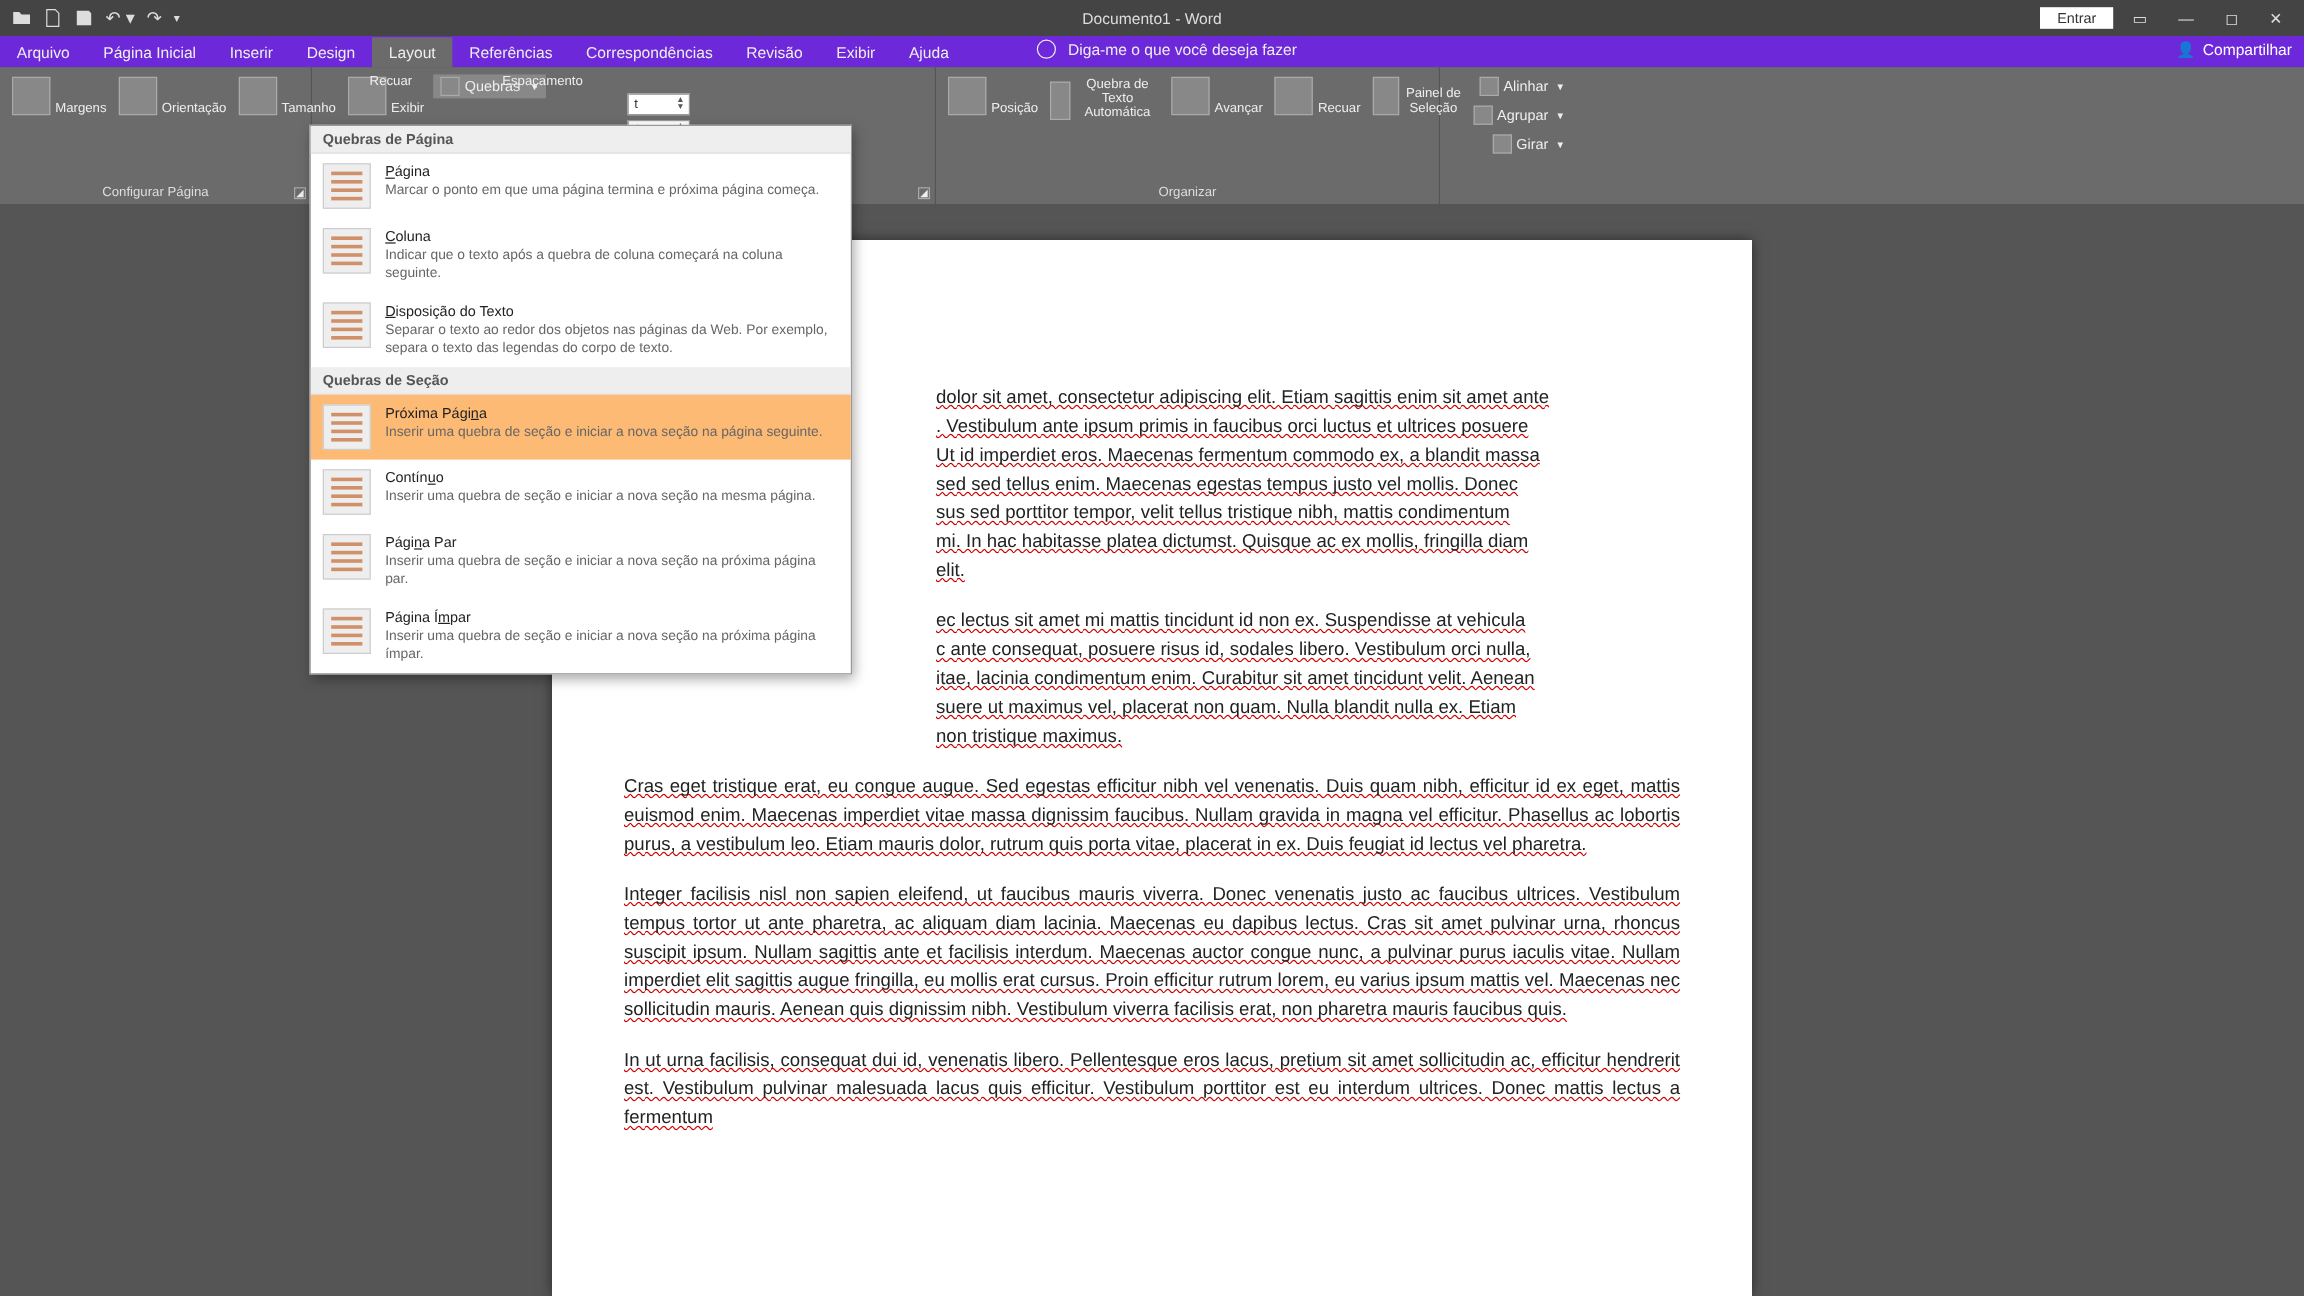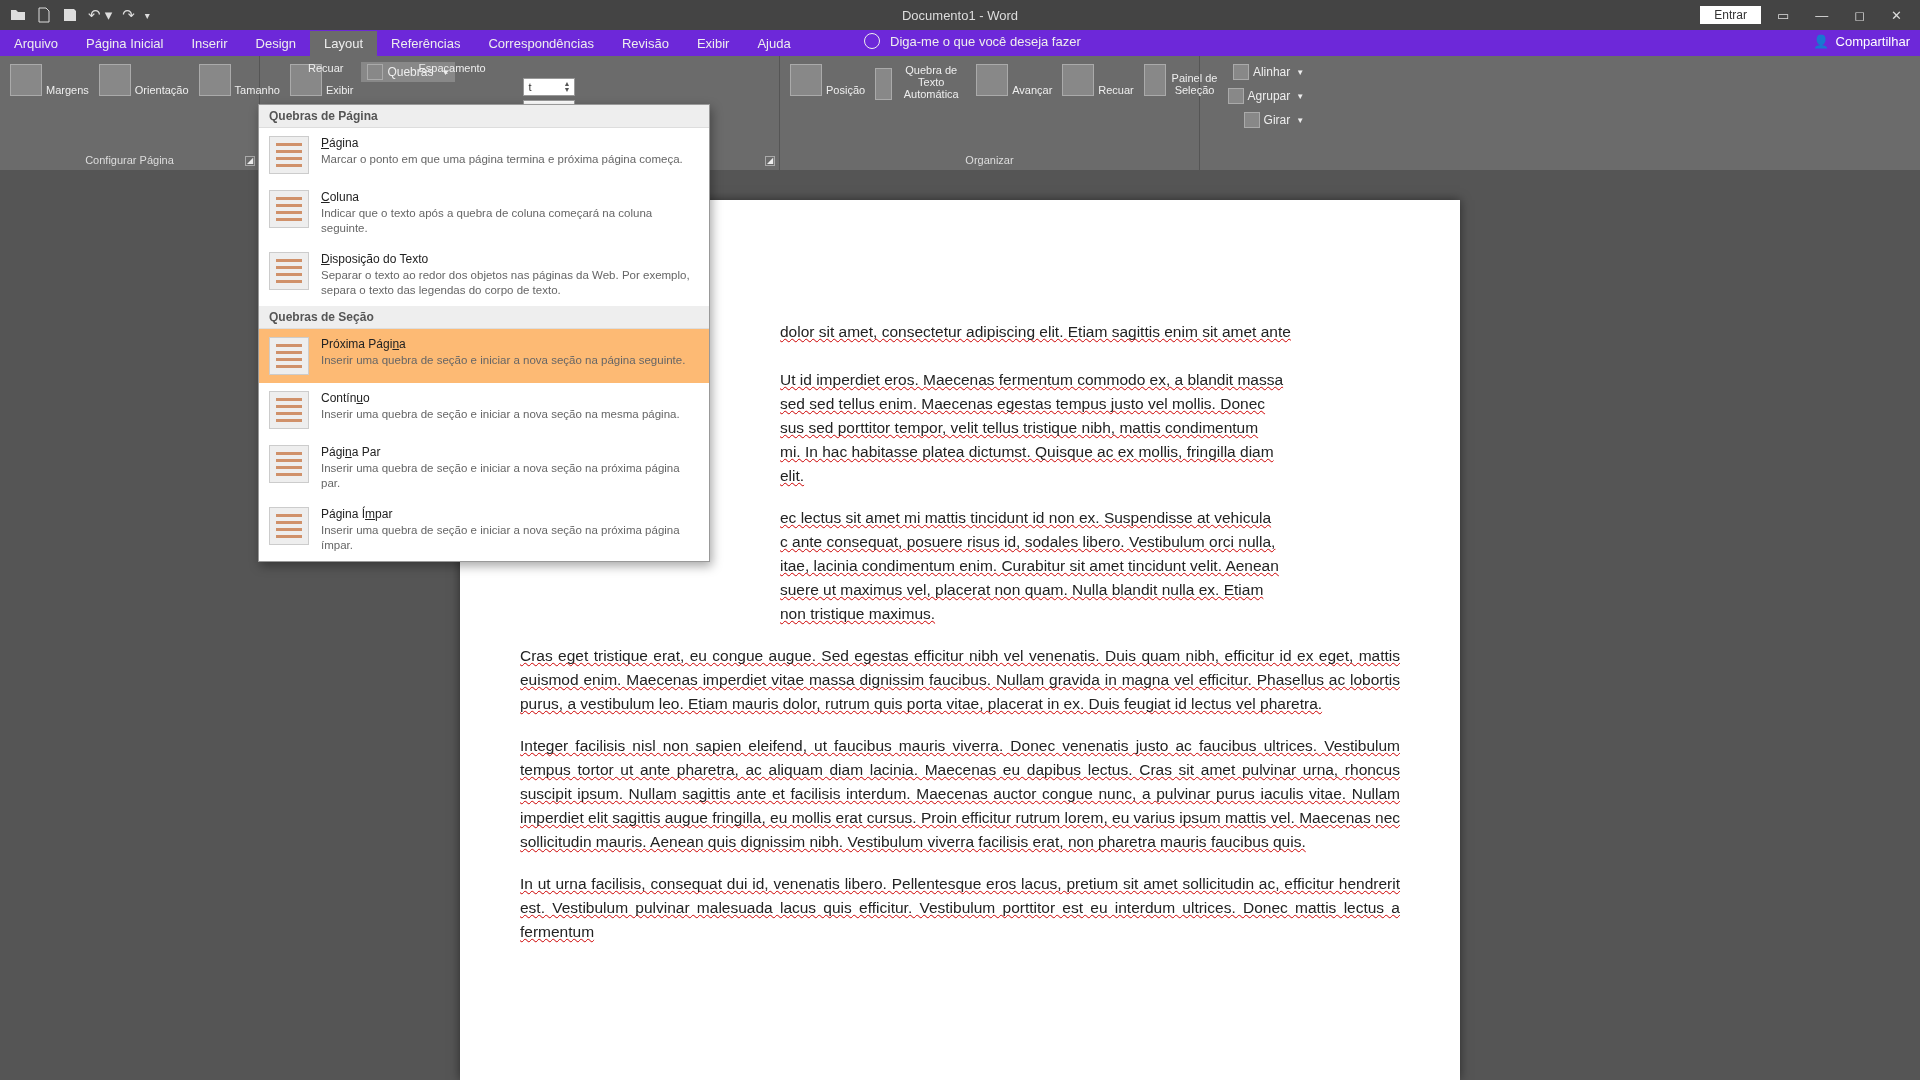--- a/index.html
+++ b/index.html
@@ -253,21 +253,21 @@
         <div class="dd-title">Página Í<u>m</u>par</div>
         <div class="dd-desc">Inserir uma quebra de seção e iniciar a nova seção na próxima página ímpar.</div>
       </div>
   </div>
 </div>
 
 <div class="doc-area">
   <div class="page">
     <p>
       <span style="display:inline-block;width:260px;"></span><span class="wavy">dolor sit amet, consectetur adipiscing elit. Etiam sagittis enim sit amet ante</span><br>
-      <span style="display:inline-block;width:260px;"></span><br>
+      <span style="display:inline-block;width:260px;"></span><span class="wavy">. Vestibulum ante ipsum primis in faucibus orci luctus et ultrices posuere</span><br>
       <span style="display:inline-block;width:260px;"></span><span class="wavy">Ut id imperdiet eros. Maecenas fermentum commodo ex, a blandit massa</span><br>
       <span style="display:inline-block;width:260px;"></span><span class="wavy">sed sed tellus enim. Maecenas egestas tempus justo vel mollis. Donec</span><br>
       <span style="display:inline-block;width:260px;"></span><span class="wavy">sus sed porttitor tempor, velit tellus tristique nibh, mattis condimentum</span><br>
       <span style="display:inline-block;width:260px;"></span><span class="wavy">mi. In hac habitasse platea dictumst. Quisque ac ex mollis, fringilla diam</span><br>
       <span style="display:inline-block;width:260px;"></span><span class="wavy">elit.</span>
     </p>
     <p>
       <span style="display:inline-block;width:260px;"></span><span class="wavy">ec lectus sit amet mi mattis tincidunt id non ex. Suspendisse at vehicula</span><br>
       <span style="display:inline-block;width:260px;"></span><span class="wavy">c ante consequat, posuere risus id, sodales libero. Vestibulum orci nulla,</span><br>
       <span style="display:inline-block;width:260px;"></span><span class="wavy">itae, lacinia condimentum enim. Curabitur sit amet tincidunt velit. Aenean</span><br>

